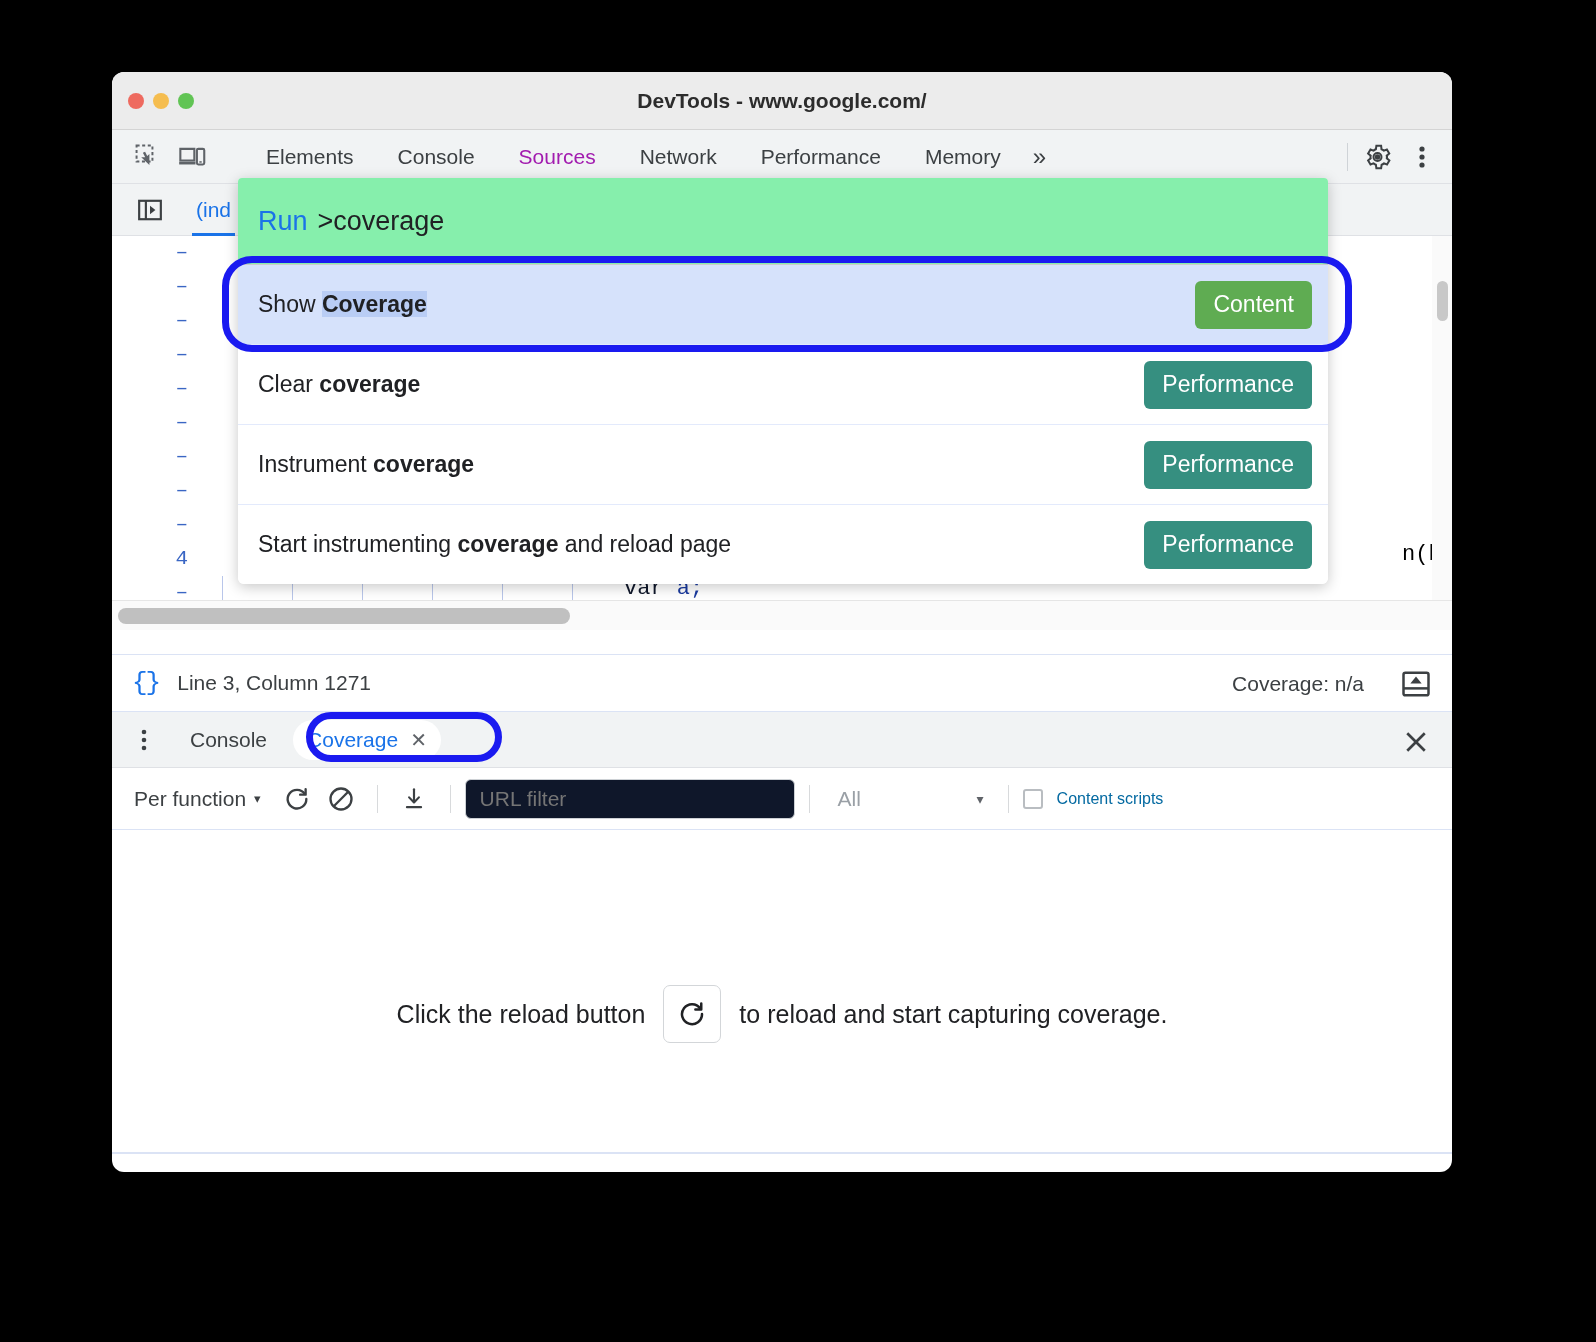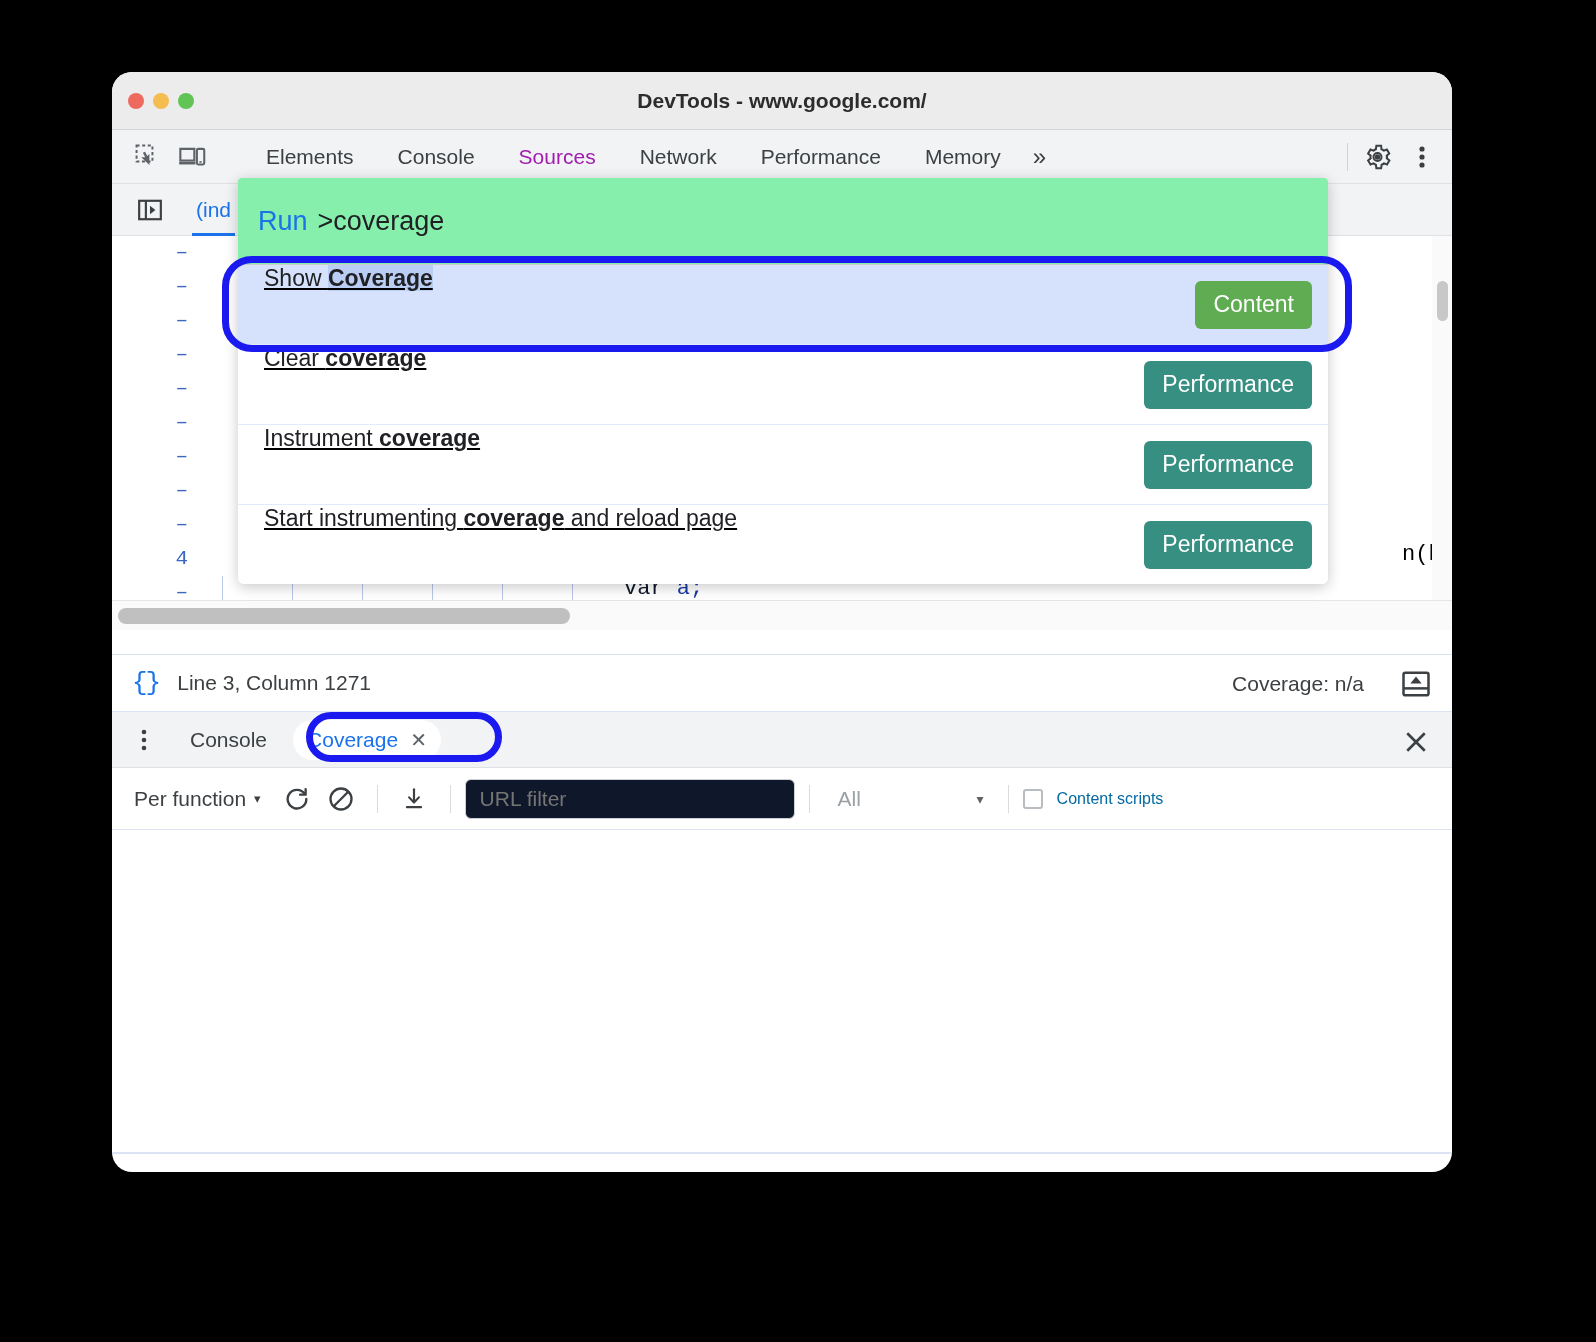--- a/index.html
+++ b/index.html
@@ -13,21 +13,21 @@
   }
 
   
   .window {
     position: absolute;
     left: 112px;
     top: 72px;
     width: 1340px;
     height: 1100px;
     background: #ffffff;
-    border-radius: 20px;
+    border-radius: 12px;
     overflow: hidden;
     box-shadow: 0 2px 10px rgba(0,0,0,0.35);
   }
 
   
   .titlebar {
     position: relative;
     height: 58px;
     background: #ececec;
     border-bottom: 1px solid #d4d4d4;
@@ -382,23 +382,23 @@
   }
   .q-text {
     font-size: 27px;
     color: #202124;
   }
   .palette-list { background: #ffffff; }
   .p-item {
     position: relative;
     height: 80px;
     display: flex;
-    padding: 0 0 0 26px;
+    align-items: center;
+    padding: 0 0 0 20px;
     border-top: 1px solid #e3eafc;
-    text-decoration: underline;
   }
   .p-item:first-child { border-top: 1px solid #ccccc8; }
   .p-item.selected { background: #d6e2fb; }
   .p-label {
     font-size: 23px;
     color: #202124;
   }
   .p-label b { font-weight: bold; }
   .p-label .hl { background: #b9cdf5; }
   .p-badge {
@@ -616,20 +616,32 @@
       <span>All</span>
       <span class="caret">▾</span>
     </div>
     <div class="tb-sep"></div>
     <div class="checkrow">
       <div class="cbox"></div>
       <span>Content scripts</span>
     </div>
   </div>
 
+  <div class="cov-body">
+    <div class="empty-msg">
+      <span>Click the reload button</span>
+      <span class="reload-chip">
+        <svg width="30" height="30" viewBox="0 0 24 24">
+          <path d="M18.6 7.6 A8 8 0 1 0 20 12" fill="none" stroke="#202124" stroke-width="2" stroke-linecap="round"></path>
+          <path d="M19.4 3.6 L19.4 8.3 L14.7 8.3" fill="none" stroke="#202124" stroke-width="2" stroke-linecap="round" stroke-linejoin="round"></path>
+        </svg>
+      </span>
+      <span>to reload and start capturing coverage.</span>
+    </div>
+  </div>
 
   <div class="bottom-divider"></div>
 </div>
 
 <div class="palette">
   <div class="palette-query">
     <span class="q-prefix">Run</span>
     <span class="q-text">&gt;coverage</span>
   </div>
   <div class="palette-list">

